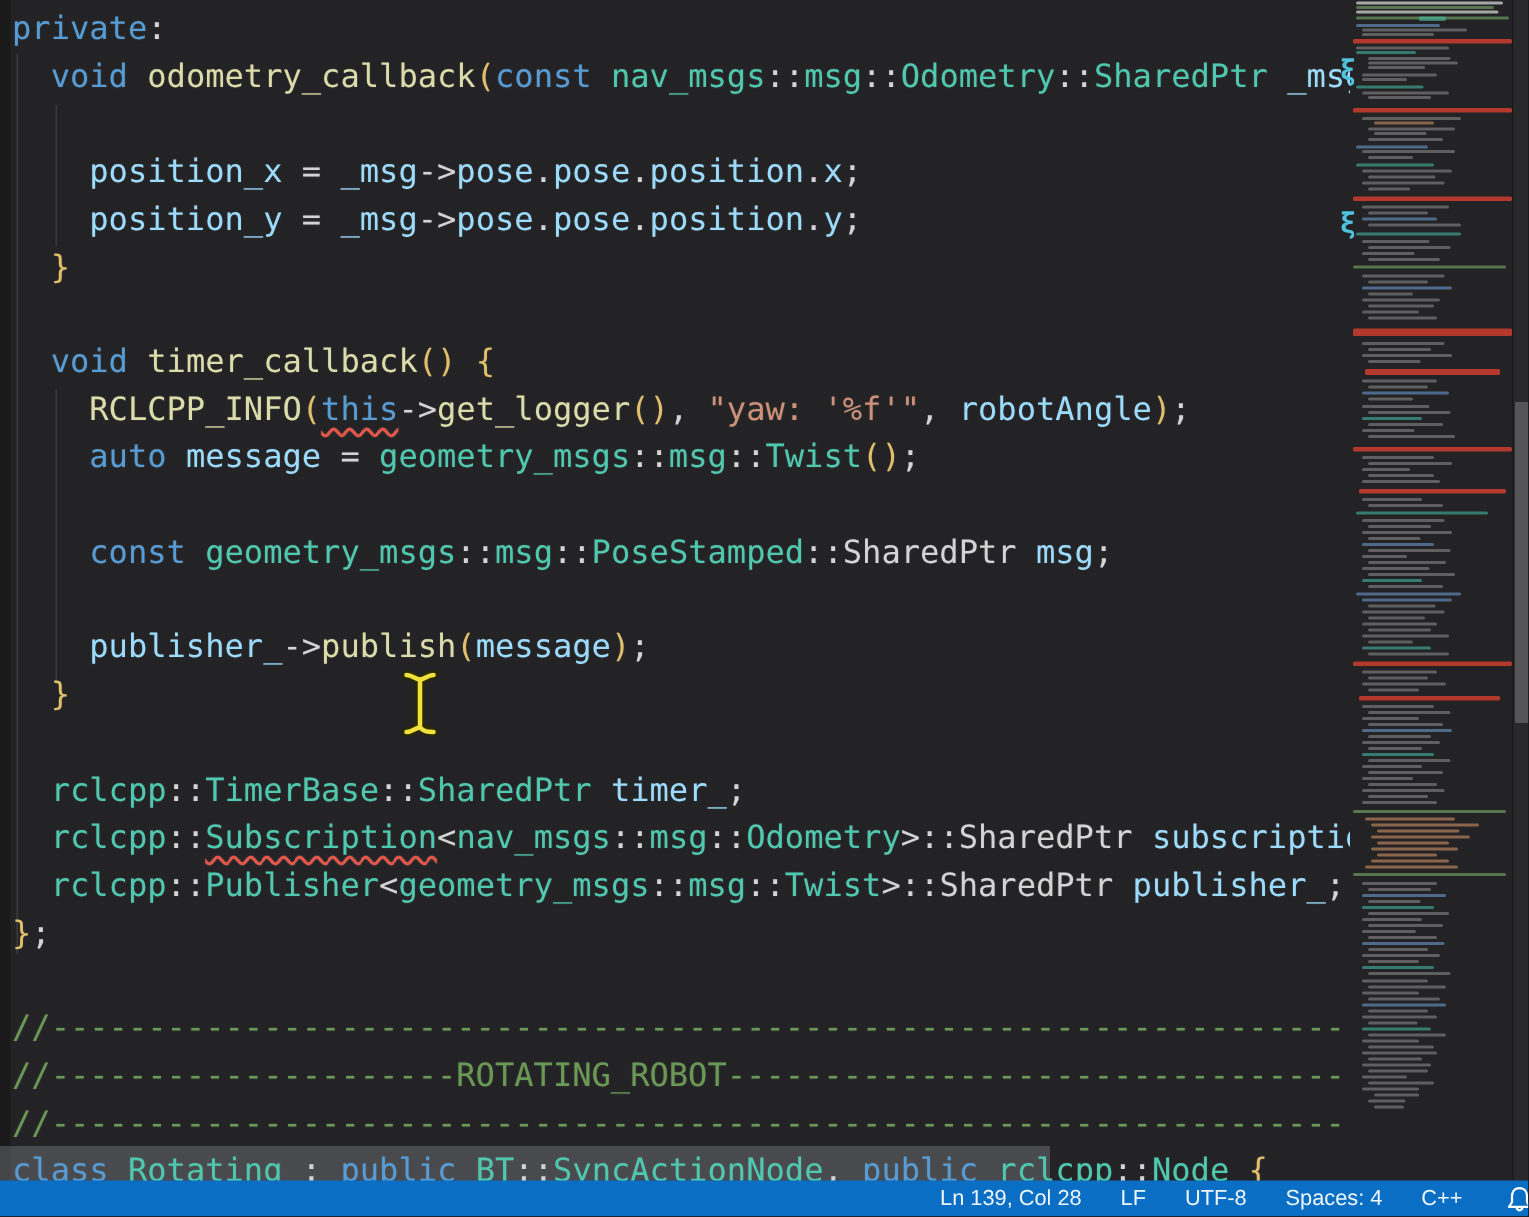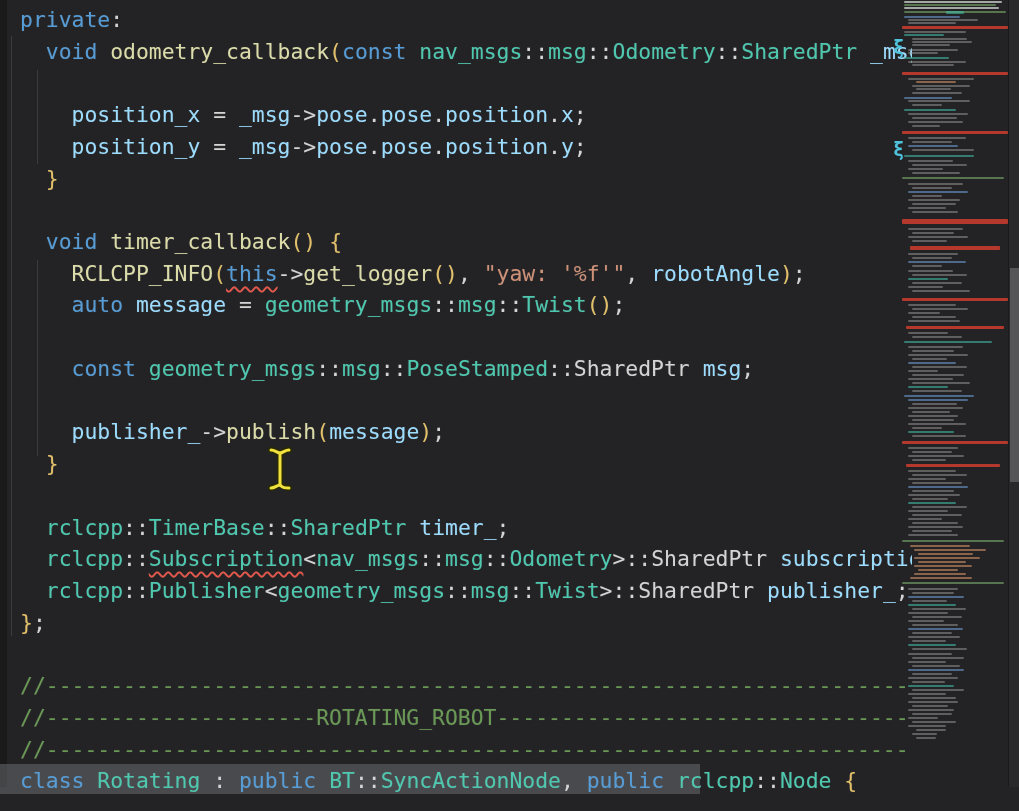--- a/index.html
+++ b/index.html
@@ -1,21 +1,21 @@
 <!DOCTYPE html>
 <html><head>
 <meta charset="utf-8">
 <style>
   html,body{margin:0;padding:0;background:#151515;}
   .screen{position:relative;width:1019px;height:811px;background:#232325;overflow:hidden;
           font-family:"DejaVu Sans Mono",monospace;}
   .gutter-strip{position:absolute;left:0;top:0;width:7px;height:787px;background:#1a1a1b;z-index:1;}
   .indent-guide{position:absolute;width:1px;background:rgba(255,255,255,0.11);z-index:1;}
   .selection{position:absolute;background:rgba(125,129,133,0.42);z-index:1;}
-  .code{position:absolute;left:20px;top:4px;width:892px;height:790px;overflow:hidden;z-index:2;
+  .code{position:absolute;left:8px;top:4px;width:892px;height:790px;overflow:hidden;z-index:2;
         font-size:21.4px;line-height:31.72px;white-space:pre;
         text-shadow:0 0 1.5px rgba(190,190,190,0.18);}
   .code-line{height:31.72px;}
   .sq{text-decoration:underline wavy #e4564a;text-decoration-thickness:2px;text-underline-offset:5px;}
   .ibeam{position:absolute;z-index:5;}
   .minimap{position:absolute;left:902px;top:0;width:106px;height:787px;z-index:3;}
   .mm-row{position:absolute;border-radius:1px;}
   .artifact{position:absolute;left:-9px;font-size:19px;font-weight:bold;z-index:4;}
   .scrollbar{position:absolute;left:1008px;top:0;width:11px;height:787px;background:rgba(255,255,255,0.03);
              border-left:1px solid rgba(0,0,0,0.35);z-index:3;}
@@ -228,13 +228,28 @@
       <div class="mm-row" style="top: 733px; left: 10px; width: 25px; height: 2px; background: rgba(160, 160, 160, 0.48);"></div>
       <div class="mm-row" style="top: 737px; left: 14px; width: 20px; height: 2px; background: rgba(160, 160, 160, 0.48);"></div>
       <span class="artifact" style="top: 36px; color: rgb(79, 195, 221);">ξ</span>
       <span class="artifact" style="top: 138px; color: rgb(79, 195, 221);">ξ</span>
     </div>
 
   <div class="scrollbar">
     <div class="scroll-thumb" id="thumb" style="top: 268px; height: 214px;"></div>
   </div>
 
+  <div class="statusbar" id="statusbar">
+    <div class="sb-item">Ln 139, Col 28</div>
+      <div class="sb-item">LF</div>
+      <div class="sb-item">UTF-8</div>
+      <div class="sb-item">Spaces: 4</div>
+      <div class="sb-item">C++</div>
+      <div class="sb-bell">
+      <svg width="22" height="20" viewBox="0 0 20 20">
+        <g fill="none" stroke="#ffffff" stroke-width="1.5" stroke-linejoin="round">
+          <path d="M10 3 C6.5 3 5 5.8 5 8.5 L5 12.5 L3 15.5 L17 15.5 L15 12.5 L15 8.5 C15 5.8 13.5 3 10 3 Z"></path>
+          <path d="M8 15.5 a2 2.4 0 0 0 4 0"></path>
+        </g>
+      </svg>
+    </div>
+  </div>
 </div>
 
 </body></html>

